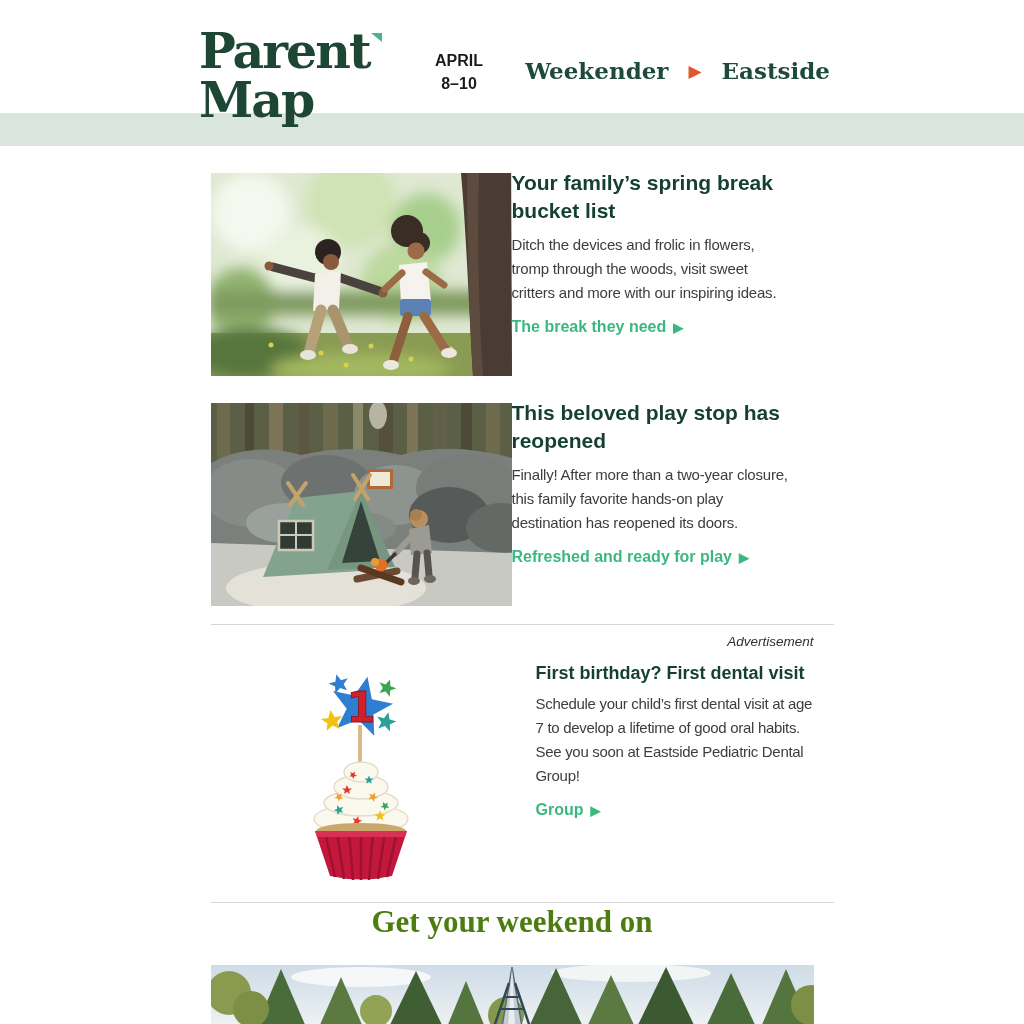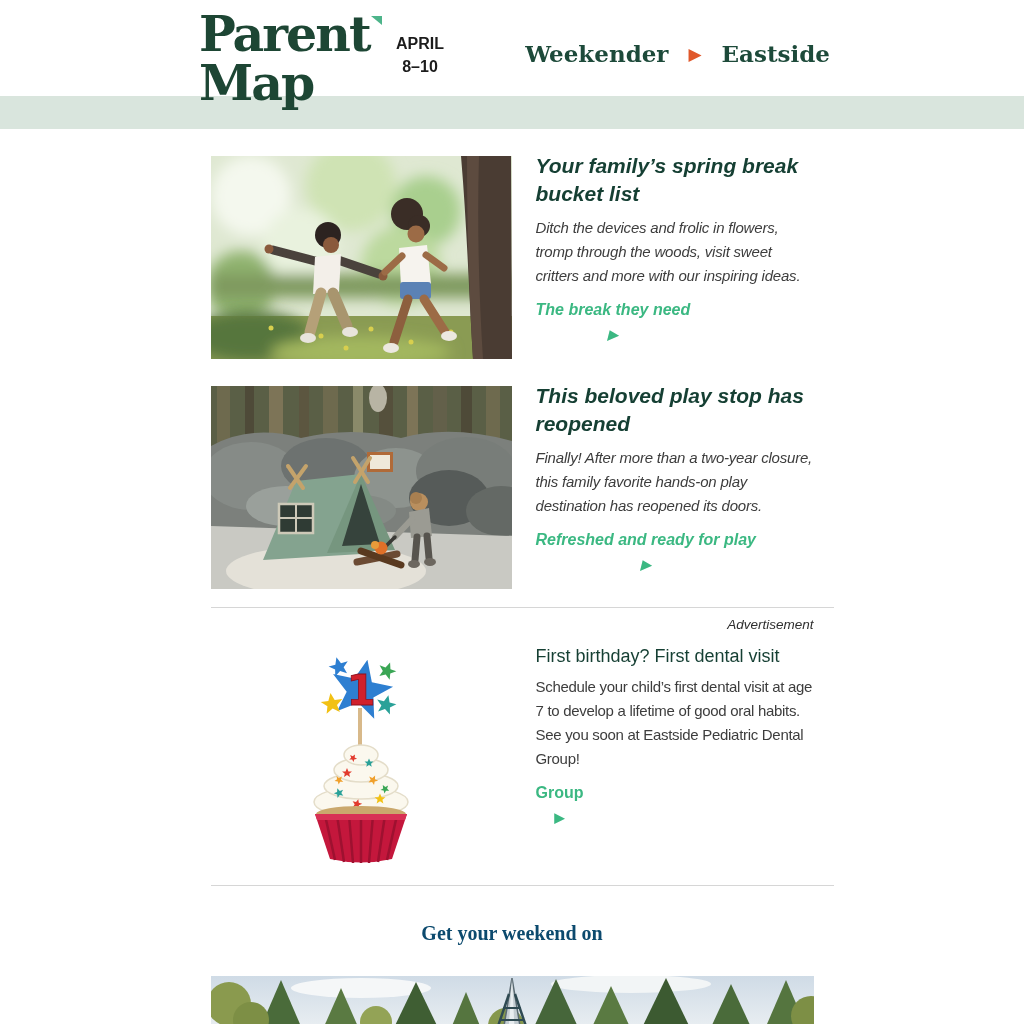--- a/index.html
+++ b/index.html
@@ -1,56 +1,56 @@
 <!DOCTYPE html>
 <html><head>
 <meta charset="utf-8">
 <style>
   html,body{margin:0;padding:0;}
   body{
     width:1024px;height:1024px;overflow:hidden;background:#ffffff;
     font-family:"Liberation Sans", sans-serif;color:#3f3f3f;position:relative;
   }
   
-  .hdr{position:relative;height:129px;background:#ffffff;}
+  .hdr{position:relative;height:129px;background:#ffffff;margin-top:17px;}
   .band{position:absolute;left:0;right:0;top:96px;height:33px;background:#d9e5dd;}
   .logo{position:absolute;left:199px;top:10px;color:#1d4634;
         font-family:"DejaVu Serif", serif;font-weight:700;
         font-size:49px;line-height:49px;letter-spacing:-2px;z-index:2;cursor:pointer;}
   .logo .l1{position:relative;display:inline-block;}
   .flag{position:absolute;right:-12px;top:6px;width:0;height:0;
         border-top:9px solid #4db48a;border-left:11px solid transparent;}
-  .datebox{position:absolute;left:380px;top:31px;display:flex;align-items:flex-end;z-index:2;}
+  .datebox{position:absolute;left:388px;top:31px;display:flex;align-items:flex-end;z-index:2;gap:31px;}
   .datebar{width:4px;background:#d8643a;}
   .datetxt{width:72px;text-align:center;color:#1c1c1c;font-weight:bold;
            font-size:16px;line-height:23px;padding:1px 0;}
   .edition{position:absolute;right:194px;top:40px;z-index:2;
            font-family:"DejaVu Serif", serif;font-weight:700;font-size:23px;color:#1d4a3a;
            display:flex;align-items:center;gap:20px;}
   .edition .tri{color:#e0582b;font-size:17px;line-height:1;padding-top:2px;}
   
   .main{width:603px;margin:0 auto;}
-  .article{display:flex;gap:24px;margin-top:27px;font-style:italic;}
+  .article{display:flex;margin-top:27px;}
   .thumb{width:301px;height:203px;flex:0 0 301px;overflow:hidden;background:#eee;cursor:pointer;}
   .thumb svg{display:block;}
   .atext{width:278px;}
   .atext h2{margin:-4px 0 0 0;font-size:21px;line-height:28px;font-weight:bold;color:#153f33;}
   .atext p{margin:8px 0 0 0;font-size:15px;line-height:24px;letter-spacing:-0.2px;color:#3d3d3d;}
   .alink{display:inline-flex;align-items:center;gap:7px;margin-top:13px;
-         color:#3bb882;font-weight:bold;font-size:16px;text-decoration:none;cursor:pointer;flex-direction:column;}
+         color:#3bb882;font-weight:bold;font-size:16px;text-decoration:none;cursor:pointer;}
   .alink .arr{font-size:13px;padding-top:1px;}
   hr.div{border:none;border-top:1px solid #d6d6d6;width:623px;margin:18px auto 0;}
   .advlabel{text-align:right;font-style:italic;font-size:13.5px;color:#2f2f2f;margin-top:9px;}
   .adrow{display:flex;gap:24px;margin-top:14px;}
   .adimg{width:301px;flex:0 0 301px;display:flex;justify-content:center;padding-top:6px;cursor:pointer;}
   .adtext{width:278px;}
-  .adtext h3{margin:-2px 0 0 0;font-size:18px;line-height:24px;font-weight:normal;color:#153f33;}
+  .adtext h3{margin:-2px 0 0 0;font-size:18px;line-height:24px;font-weight:bold;color:#153f33;}
   .adtext p{margin:7px 0 0 0;font-size:15px;line-height:24px;letter-spacing:-0.3px;color:#3d3d3d;}
-  .sechead{text-align:center;margin-top:28px;color:#0c4a6e;
-           font-family:"Liberation Serif", serif;font-weight:bold;font-size:20px;line-height:38px;}
+  .sechead{text-align:center;margin-top:0;color:#4d7c0f;
+           font-family:"Liberation Serif", serif;font-weight:bold;font-size:31px;line-height:38px;}
   .footimg{width:603px;height:62px;margin:24px auto 0;overflow:hidden;cursor:pointer;}
 </style>
 </head>
 <body>
 
 <header class="hdr">
   <div class="band"></div>
 
   <div class="logo">
     <span class="l1"><span>Parent</span><span class="flag"></span></span><br>

